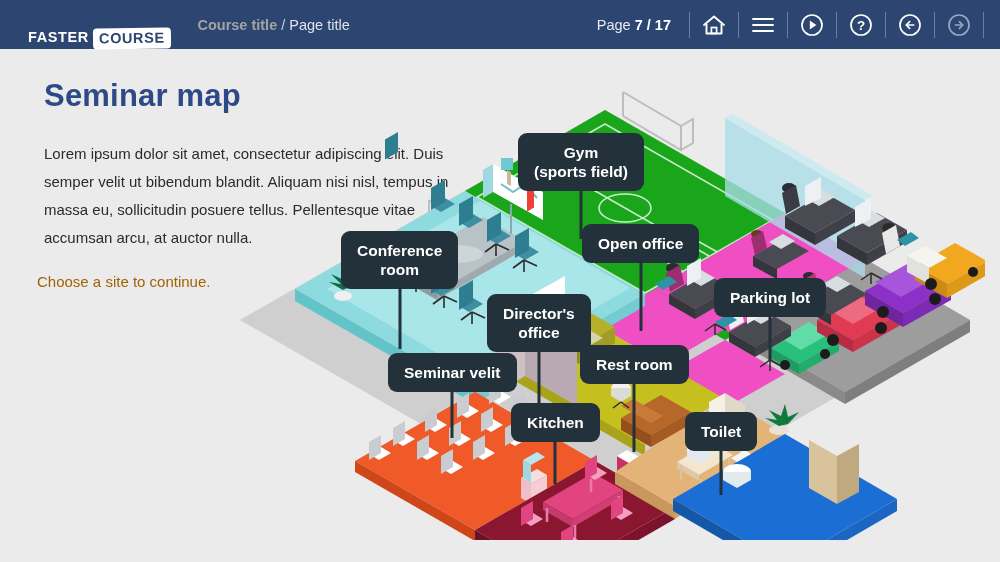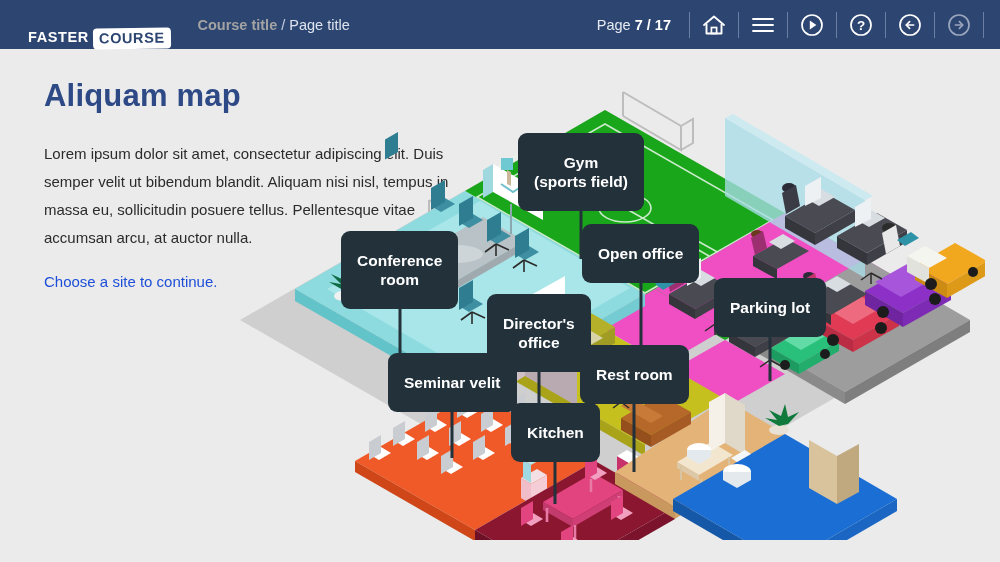--- a/index.html
+++ b/index.html
@@ -54,40 +54,40 @@
   
   .page-title {
     position: absolute; left: 44px; top: 78px;
     font-size: 31px; font-weight: bold; color: #2e4a86; letter-spacing: .2px;
   }
   .body-copy {
     position: absolute; left: 44px; top: 140px; width: 430px;
     font-size: 15px; line-height: 28px; color: #2b2b2b;
   }
   .choose-copy {
-    position: absolute; left: 44px; top: 271px; width: 430px;
-    font-size: 15px; line-height: 22px; color: #1d4ed8;
+    position: absolute; left: 37px; top: 271px; width: 430px;
+    font-size: 15px; line-height: 22px; color: #a16207;
   }
 
   
   .map { position: absolute; left: 225px; top: 88px; width: 760px; height: 452px; }
   .map svg { display: block; }
 
   
   .pin { position: absolute; }
   .pin .stem {
     position: absolute; left: 50%; top: 100%;
     width: 3px; background: #22313a; transform: translateX(-50%);
   }
   .pill {
     position: relative;
     background: #22313a; color: #ffffff;
     font-size: 15.5px; font-weight: bold; line-height: 19px;
     border-radius: 9px;
-    padding: 20px 16px;
+    padding: 10px 16px;
     text-align: center;
     white-space: pre-line;
     cursor: pointer;
     z-index: 2;
   }
 </style>
 </head>
 <body>
 
 <div id="stage">
@@ -167,21 +167,21 @@
               <circle cx="12" cy="12" r="10" fill="none" stroke="#9aa6bd" stroke-width="1.7"></circle>
               <path d="M8.4 12 H15.4" stroke="#9aa6bd" stroke-width="1.7" stroke-linecap="round" fill="none"></path>
               <path d="M12.4 8.6 L15.8 12 L12.4 15.4" stroke="#9aa6bd" stroke-width="1.7" stroke-linecap="round" stroke-linejoin="round" fill="none"></path>
             </svg>
         </span>
       </div>
       <div class="navdiv" style="margin-right:16px"></div>
     </div>
   </div>
 
-  <div class="page-title">Aliquam map</div>
+  <div class="page-title">Seminar map</div>
   <div class="body-copy">Lorem ipsum dolor sit amet, consectetur adipiscing elit. Duis semper velit ut bibendum blandit. Aliquam nisi nisl, tempus in massa eu, sollicitudin posuere tellus. Pellentesque vitae accumsan arcu, at auctor nulla.</div>
   <div class="choose-copy">Choose a site to continue.</div>
 
   <div class="map">
     <svg width="760" height="452" viewBox="0 0 760 452">
       <defs>
         <pattern id="noise" width="4" height="4" patternUnits="userSpaceOnUse">
           <rect width="4" height="4" fill="#fff" fill-opacity="0"></rect>
           <circle cx="1" cy="1" r="0.5" fill="#fff" fill-opacity="0.10"></circle>
           <circle cx="3" cy="3" r="0.5" fill="#000" fill-opacity="0.05"></circle>
@@ -701,14 +701,18 @@
   <div class="pin" style="left:580px; top:345px">
     <div class="pill">Rest room</div>
     <div class="stem" style="height:68px"></div>
   </div>
 
   <div class="pin" style="left:511px; top:403px">
     <div class="pill">Kitchen</div>
     <div class="stem" style="height:42px"></div>
   </div>
 
+  <div class="pin" style="left:685px; top:412px">
+    <div class="pill">Toilet</div>
+    <div class="stem" style="height:44px"></div>
+  </div>
 
 </div>
 
 </body></html>

